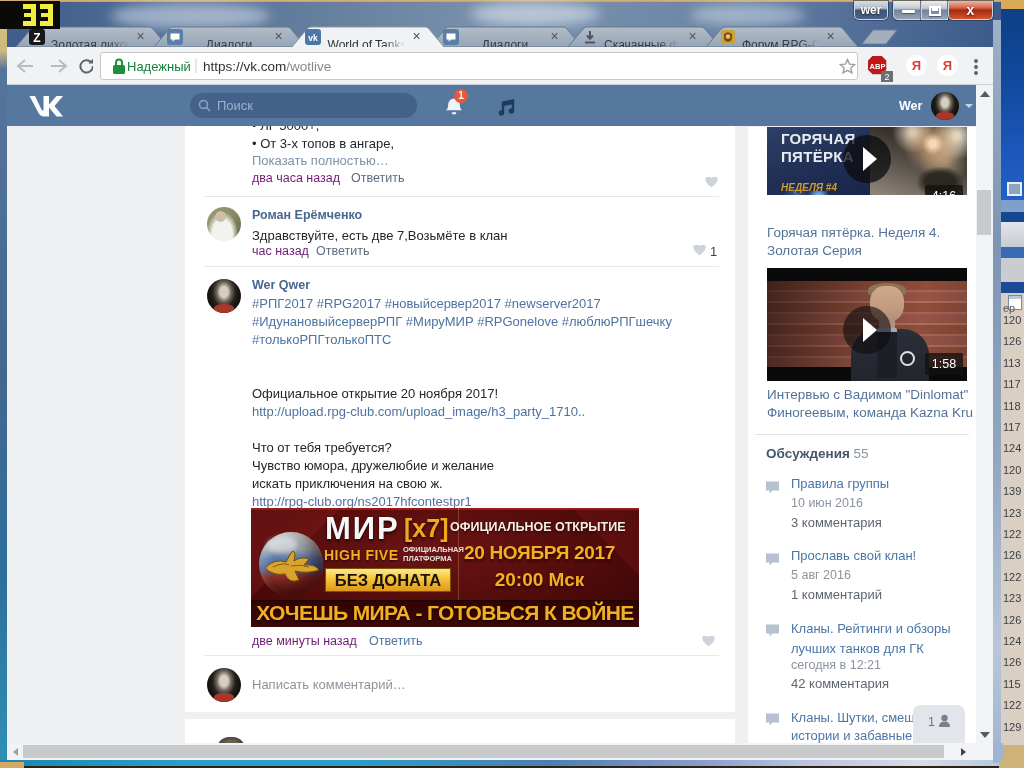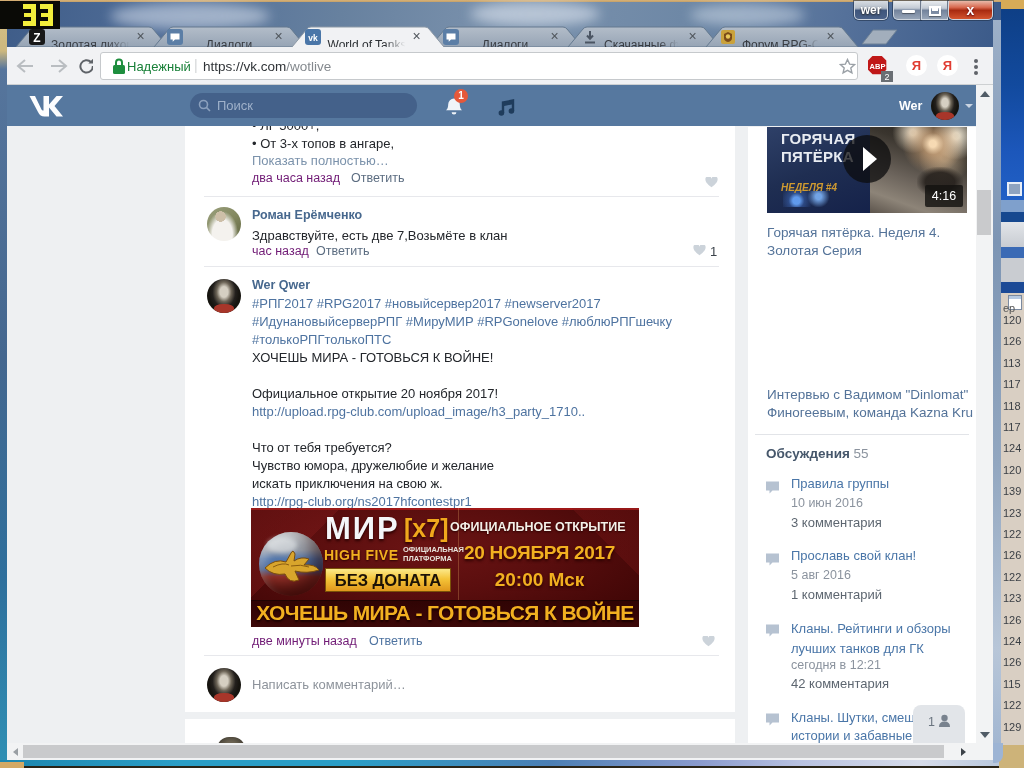--- a/index.html
+++ b/index.html
@@ -275,21 +275,20 @@
           </svg>
         <div class="abs" style="left:525px;top:127px;font-size:13px;color:#3c434b">1</div>
         <div class="abs" style="left:19px;top:149px;width:515px;height:1px;background:#e7e8ec"></div>
         <div class="avatar abs" style="left:22px;top:162px;width:34px;height:34px;background:radial-gradient(ellipse 45% 60% at 50% 38%,#d5cfc2 0 26%,#6e6658 48%,#23201d 75%,#16140f 100%)">
             <div class="abs" style="left:7px;top:25px;width:20px;height:9px;border-radius:45% 45% 0 0;background:#a8362a"></div>
           </div>
         <div class="cmt-name abs" style="left:67px;top:161px">Wer Qwer</div>
         <div class="cmt-link cmt-text abs" style="left:67px;top:178px">#РПГ2017 #RPG2017 #новыйсервер2017 #newserver2017</div>
         <div class="cmt-link cmt-text abs" style="left:67px;top:196px">#ИдунановыйсерверРПГ #МируМИР #RPGonelove #люблюРПГшечку</div>
         <div class="cmt-link cmt-text abs" style="left:67px;top:214px">#толькоРПГтолькоПТС</div>
-        <div class="cmt-text abs" style="left:67px;top:232px">ХОЧЕШЬ МИРА - ГОТОВЬСЯ К ВОЙНЕ!</div>
         <div class="cmt-text abs" style="left:67px;top:268px">Официальное открытие 20 ноября 2017!</div>
         <div class="cmt-link cmt-text abs" style="left:67px;top:286px">http://upload.rpg-club.com/upload_image/h3_party_1710..</div>
         <div class="cmt-text abs" style="left:67px;top:322px">Что от тебя требуется?</div>
         <div class="cmt-text abs" style="left:67px;top:340px">Чувство юмора, дружелюбие и желание</div>
         <div class="cmt-text abs" style="left:67px;top:358px">искать приключения на свою ж.</div>
         <div class="cmt-link cmt-text abs" style="left:67px;top:376px">http://rpg-club.org/ns2017hfcontestpr1</div>
         <div id="banner" class="abs" style="left:66px;top:391px;width:388px;height:119px;background:radial-gradient(ellipse at 45% 35%,#6b1414 0%,#5a0e0e 40%,#430707 80%,#3a0505 100%);overflow:hidden">
           <div class="abs" style="left:0;top:0;width:388px;height:2px;background:#a01818"></div>
           <div class="abs" style="left:-30px;top:-40px;width:160px;height:160px;background:linear-gradient(135deg,rgba(140,30,30,.35) 0 50%,transparent 50%)"></div>
           <div class="abs" style="left:280px;top:-30px;width:140px;height:120px;background:linear-gradient(225deg,rgba(130,25,25,.3) 0 50%,transparent 50%)"></div>
@@ -323,34 +322,48 @@
         <div class="abs" style="left:19px;top:538px;width:515px;height:1px;background:#e7e8ec"></div>
         <div class="avatar abs" style="left:22px;top:551px;width:34px;height:34px;background:radial-gradient(ellipse 45% 60% at 50% 38%,#d5cfc2 0 26%,#6e6658 48%,#23201d 75%,#16140f 100%)">
             <div class="abs" style="left:7px;top:25px;width:20px;height:9px;border-radius:45% 45% 0 0;background:#a8362a"></div>
           </div>
         <div class="abs" style="left:67px;top:560px;font-size:13px;color:#8d939b">Написать комментарий…</div>
       </div>
       <div id="card2" class="card abs">
         <div class="abs" style="left:32px;top:18px;width:28px;height:12px;border-radius:14px 14px 0 0;background:radial-gradient(circle at 50% 100%,#6b6352 0 40%,#2a2720 100%)"></div>
       </div>
       <div id="sidecard" class="card abs">
-        <div id="vid1" class="abs" style="left:19px;top:0;width:200px;height:86px;overflow:hidden">
+        <div id="vid1" class="abs" style="left:19px;top:0;width:200px;height:68px;overflow:hidden">
           <div class="abs" style="left:0;top:0;width:103px;height:86px;background:linear-gradient(160deg,#2e4068 0%,#1f2e52 50%,#15224a 100%)"></div>
           <div class="abs" style="left:16px;top:64px;width:48px;height:16px;background:radial-gradient(circle at 28% 60%,rgba(100,160,245,.95) 0 10%,rgba(70,120,210,.4) 22%,transparent 45%),radial-gradient(circle at 74% 35%,rgba(130,185,255,.85) 0 8%,transparent 30%)"></div>
           <div class="abs" style="left:103px;top:0;width:97px;height:86px;background:linear-gradient(200deg,#201c18 0%,#3a352e 30%,#6a625a 60%,#8d8478 82%,#5c544c 100%)"></div>
           <div class="abs" style="left:110px;top:0px;width:90px;height:56px;background:radial-gradient(circle at 62% 30%,rgba(255,225,185,.95) 0 5%,rgba(230,180,130,.55) 16%,transparent 45%),radial-gradient(circle at 40% 10%,rgba(255,240,215,.8) 0 4%,transparent 28%),radial-gradient(circle at 88% 16%,rgba(255,246,225,.85) 0 3.5%,transparent 26%),radial-gradient(circle at 75% 55%,rgba(240,210,170,.5) 0 5%,transparent 35%)"></div>
           <div class="abs" style="left:150px;top:40px;width:46px;height:30px;background:radial-gradient(ellipse at 50% 50%,rgba(35,30,26,.85) 0 45%,transparent 75%)"></div>
           <div class="abs" style="left:14px;top:3px;font-size:15px;font-weight:bold;color:#e8ecf2;letter-spacing:.3px">ГОРЯЧАЯ</div>
           <div class="abs" style="left:14px;top:21px;font-size:15px;font-weight:bold;color:#e8ecf2;letter-spacing:.3px">ПЯТЁРКА</div>
           <div class="abs" style="left:14px;top:55px;font-size:10px;font-weight:bold;color:#cf9a30;font-style:italic">НЕДЕЛЯ #4</div>
           <div class="abs" style="left:76px;top:8px;width:48px;height:48px;border-radius:50%;background:rgba(12,12,14,.75)"></div>
           <div class="abs" style="left:96px;top:20px;width:0;height:0;border-left:14px solid #fff;border-top:12px solid transparent;border-bottom:12px solid transparent"></div>
           <div class="abs" style="left:158px;top:58px;width:38px;height:22px;background:rgba(20,18,16,.82);border-radius:2px;color:#fff;font-size:12.5px;text-align:center;line-height:22px">4:16</div>
         </div>
         <div class="abs" style="left:19px;top:97px;font-size:13.5px;color:#547399;line-height:18px;white-space:nowrap">Горячая пятёрка. Неделя 4.<br>Золотая Серия</div>
+        <div id="vid2" class="abs" style="left:19px;top:141px;width:200px;height:113px;overflow:hidden;background:#0a0a0a">
+          <div class="abs" style="left:0;top:13px;width:200px;height:86px;background:repeating-linear-gradient(180deg,#8f4d3c 0 9px,#a8695a 9px 11px,#97554a 11px 20px,#b07260 20px 22px)"></div>
+          <div class="abs" style="left:0;top:13px;width:200px;height:86px;background:linear-gradient(100deg,rgba(20,10,6,.65) 0%,rgba(45,22,13,.25) 45%,rgba(150,80,45,.12) 75%,rgba(35,18,10,.2) 100%)"></div>
+          <div class="abs" style="left:101px;top:15px;width:38px;height:14px;border-radius:50% 50% 30% 30%;background:#8f7252"></div>
+          <div class="abs" style="left:103px;top:18px;width:34px;height:36px;border-radius:42% 42% 46% 46%;background:linear-gradient(180deg,#cfa98c 0%,#c39c80 60%,#b08e74 100%)"></div>
+          <div class="abs" style="left:112px;top:50px;width:16px;height:12px;background:#b5907a"></div>
+          <div class="abs" style="left:84px;top:61px;width:78px;height:52px;border-radius:26px 26px 0 0;background:linear-gradient(180deg,#2b2f38 0%,#22252d 100%)"></div>
+          <div class="abs" style="left:110px;top:60px;width:20px;height:7px;background:#9fa9b8;border-radius:2px"></div>
+          <div class="abs" style="left:110px;top:64px;width:20px;height:46px;background:#1c1f26"></div>
+          <div class="abs" style="left:133px;top:83px;width:15px;height:15px;border-radius:50%;border:2px solid #dfe2e6;background:rgba(30,30,34,.3)"></div>
+          <div class="abs" style="left:76px;top:38px;width:48px;height:48px;border-radius:50%;background:rgba(12,12,14,.6)"></div>
+          <div class="abs" style="left:96px;top:50px;width:0;height:0;border-left:14px solid #fff;border-top:12px solid transparent;border-bottom:12px solid transparent"></div>
+          <div class="abs" style="left:158px;top:85px;width:38px;height:22px;background:rgba(20,18,16,.8);border-radius:2px;color:#fff;font-size:12.5px;text-align:center;line-height:22px">1:58</div>
+        </div>
         <div class="abs" style="left:19px;top:259px;font-size:13.5px;color:#547399;line-height:18px;white-space:nowrap">Интервью с Вадимом "Dinlomat"<br>Финогеевым, команда Kazna Kru</div>
         <div class="abs" style="left:7px;top:307px;width:214px;height:1px;background:#e2e4e8"></div>
         <div class="abs" style="left:18px;top:319px;font-size:13.5px;font-weight:bold;color:#46576b">Обсуждения <span style="color:#8b939e;font-weight:normal">55</span></div>
         <svg class="abs" style="left:17px;top:353px" width="15" height="14">
             <path d="M1 1.5 h13 v9 h-6.5 l-3 3 v-3 h-3.5 z" fill="#b6c2d1"></path>
           </svg>
         <div class="abs" style="left:43px;top:349px;font-size:13px;color:#4a76a8">Правила группы</div>
         <div class="abs" style="left:43px;top:369px;font-size:12.5px;color:#8b939e">10 июн 2016</div>
         <div class="abs" style="left:43px;top:388px;font-size:13px;color:#5d6670">3 комментария</div>
         <svg class="abs" style="left:17px;top:425px" width="15" height="14">

